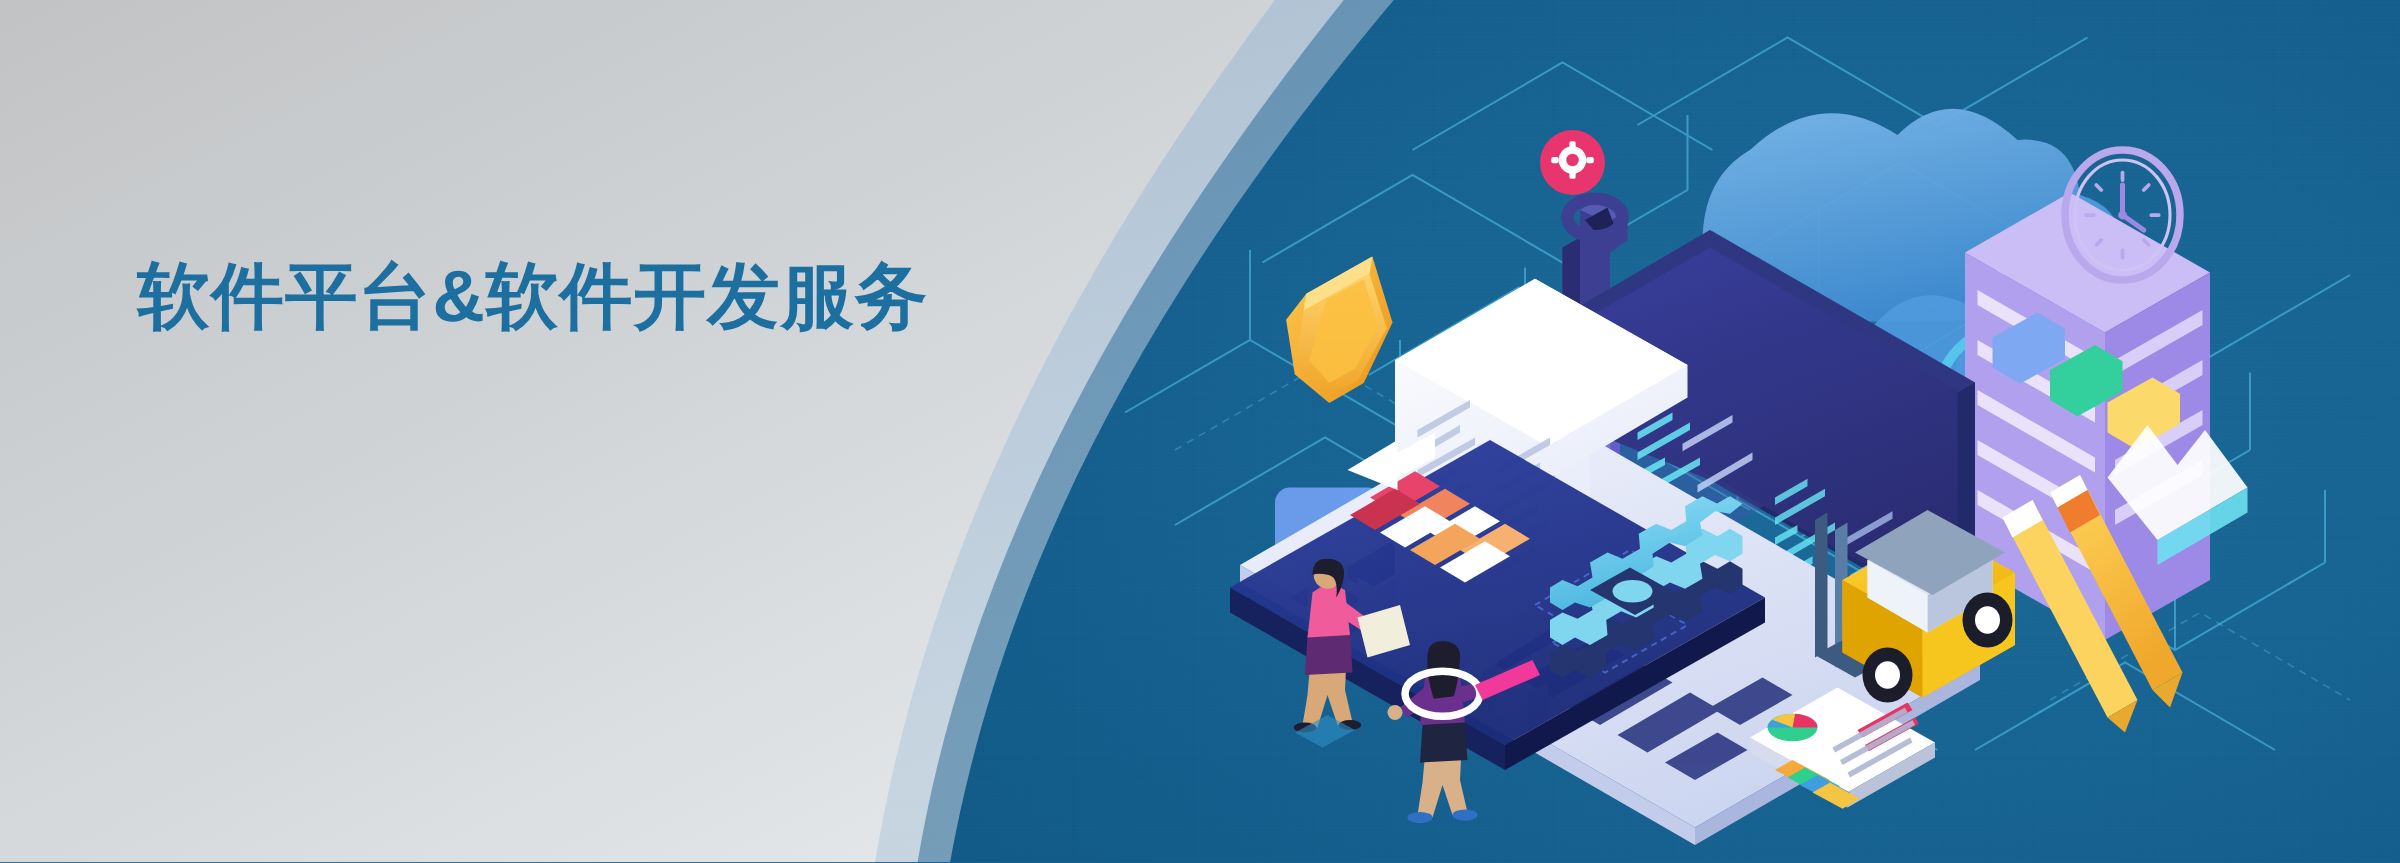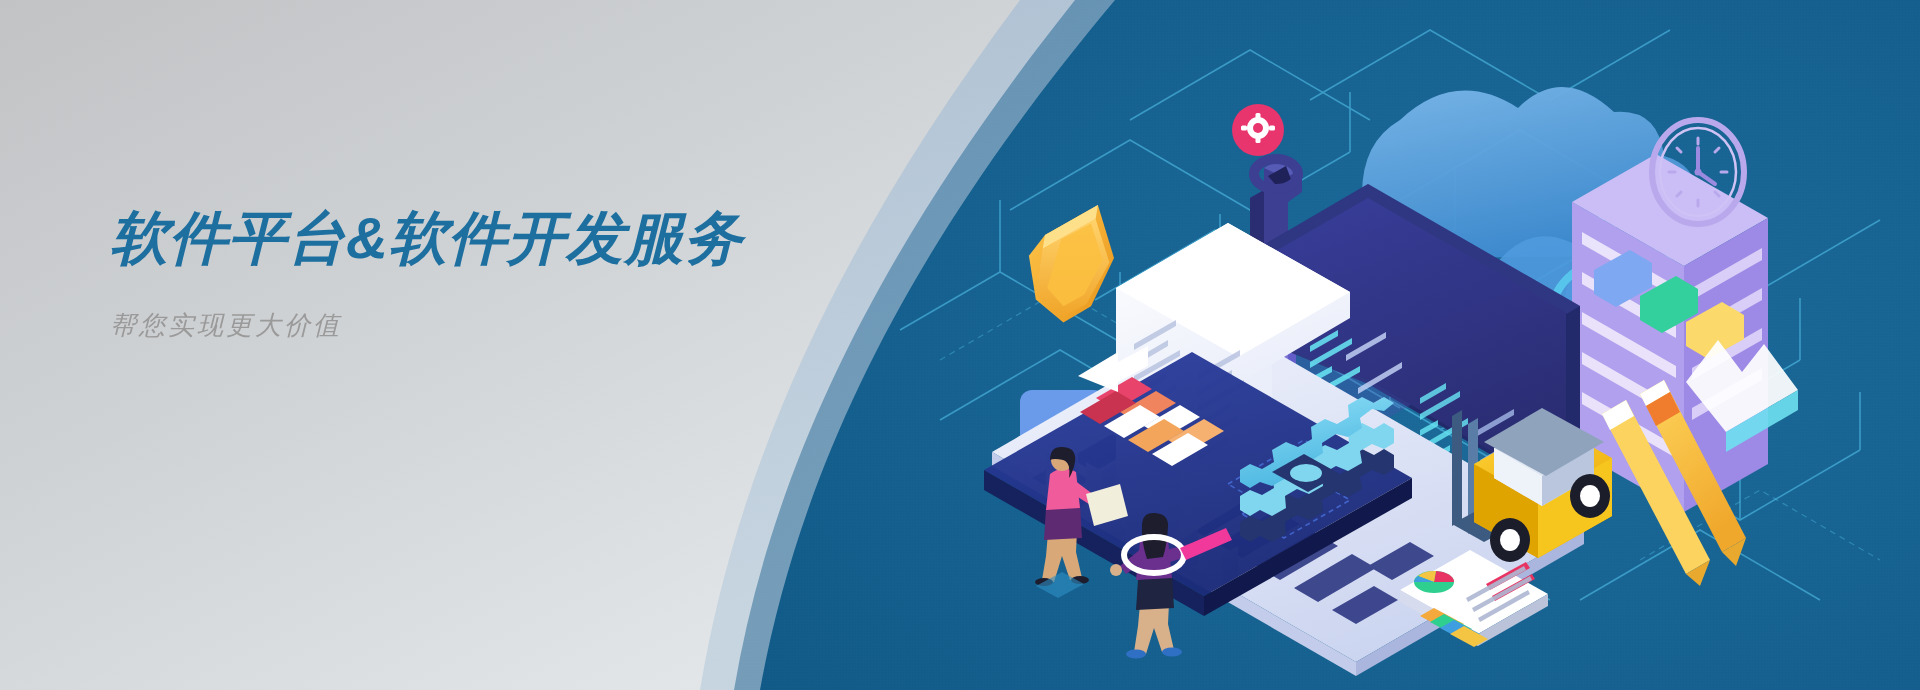--- a/index.html
+++ b/index.html
@@ -4,21 +4,20 @@
 <style>
   * { margin:0; padding:0; box-sizing:border-box; }
   html,body { background:#1b6593; }
   body { font-family:"Liberation Sans","DejaVu Sans",sans-serif; }
 
   #banner{
     position:relative;
     width:1920px; height:690px;
     overflow:hidden;
     background:#15608f;
-    font-style:italic;
   }
 
   
   .bg-blue{
     position:absolute; inset:0;
     background:
       radial-gradient(ellipse 1100px 700px at 1500px 340px, #1d6c9c 0%, #15608f 55%, #0f5784 100%);
   }
   
   .bg-noise{
@@ -554,16 +553,15 @@
 
     <path d="M0 0 L1115 0 C 905 250, 800 470, 760 690 L0 690 Z" fill="url(#gBand2)" opacity=".55"></path>
 
     <path d="M0 0 L1075 0 C 880 245, 772 465, 734 690 L0 690 Z" fill="url(#gBand1)" opacity=".8"></path>
 
     <path d="M0 0 L1020 0 C 840 240, 738 462, 700 690 L0 690 Z" fill="url(#gGrey)"></path>
   </svg>
 
   <div class="text-block">
     <div class="headline">软件平台&amp;软件开发服务</div>
-    <div class="subhead">帮您实现更大价值</div>
   </div>
 
 </div>
 
 </body></html>

